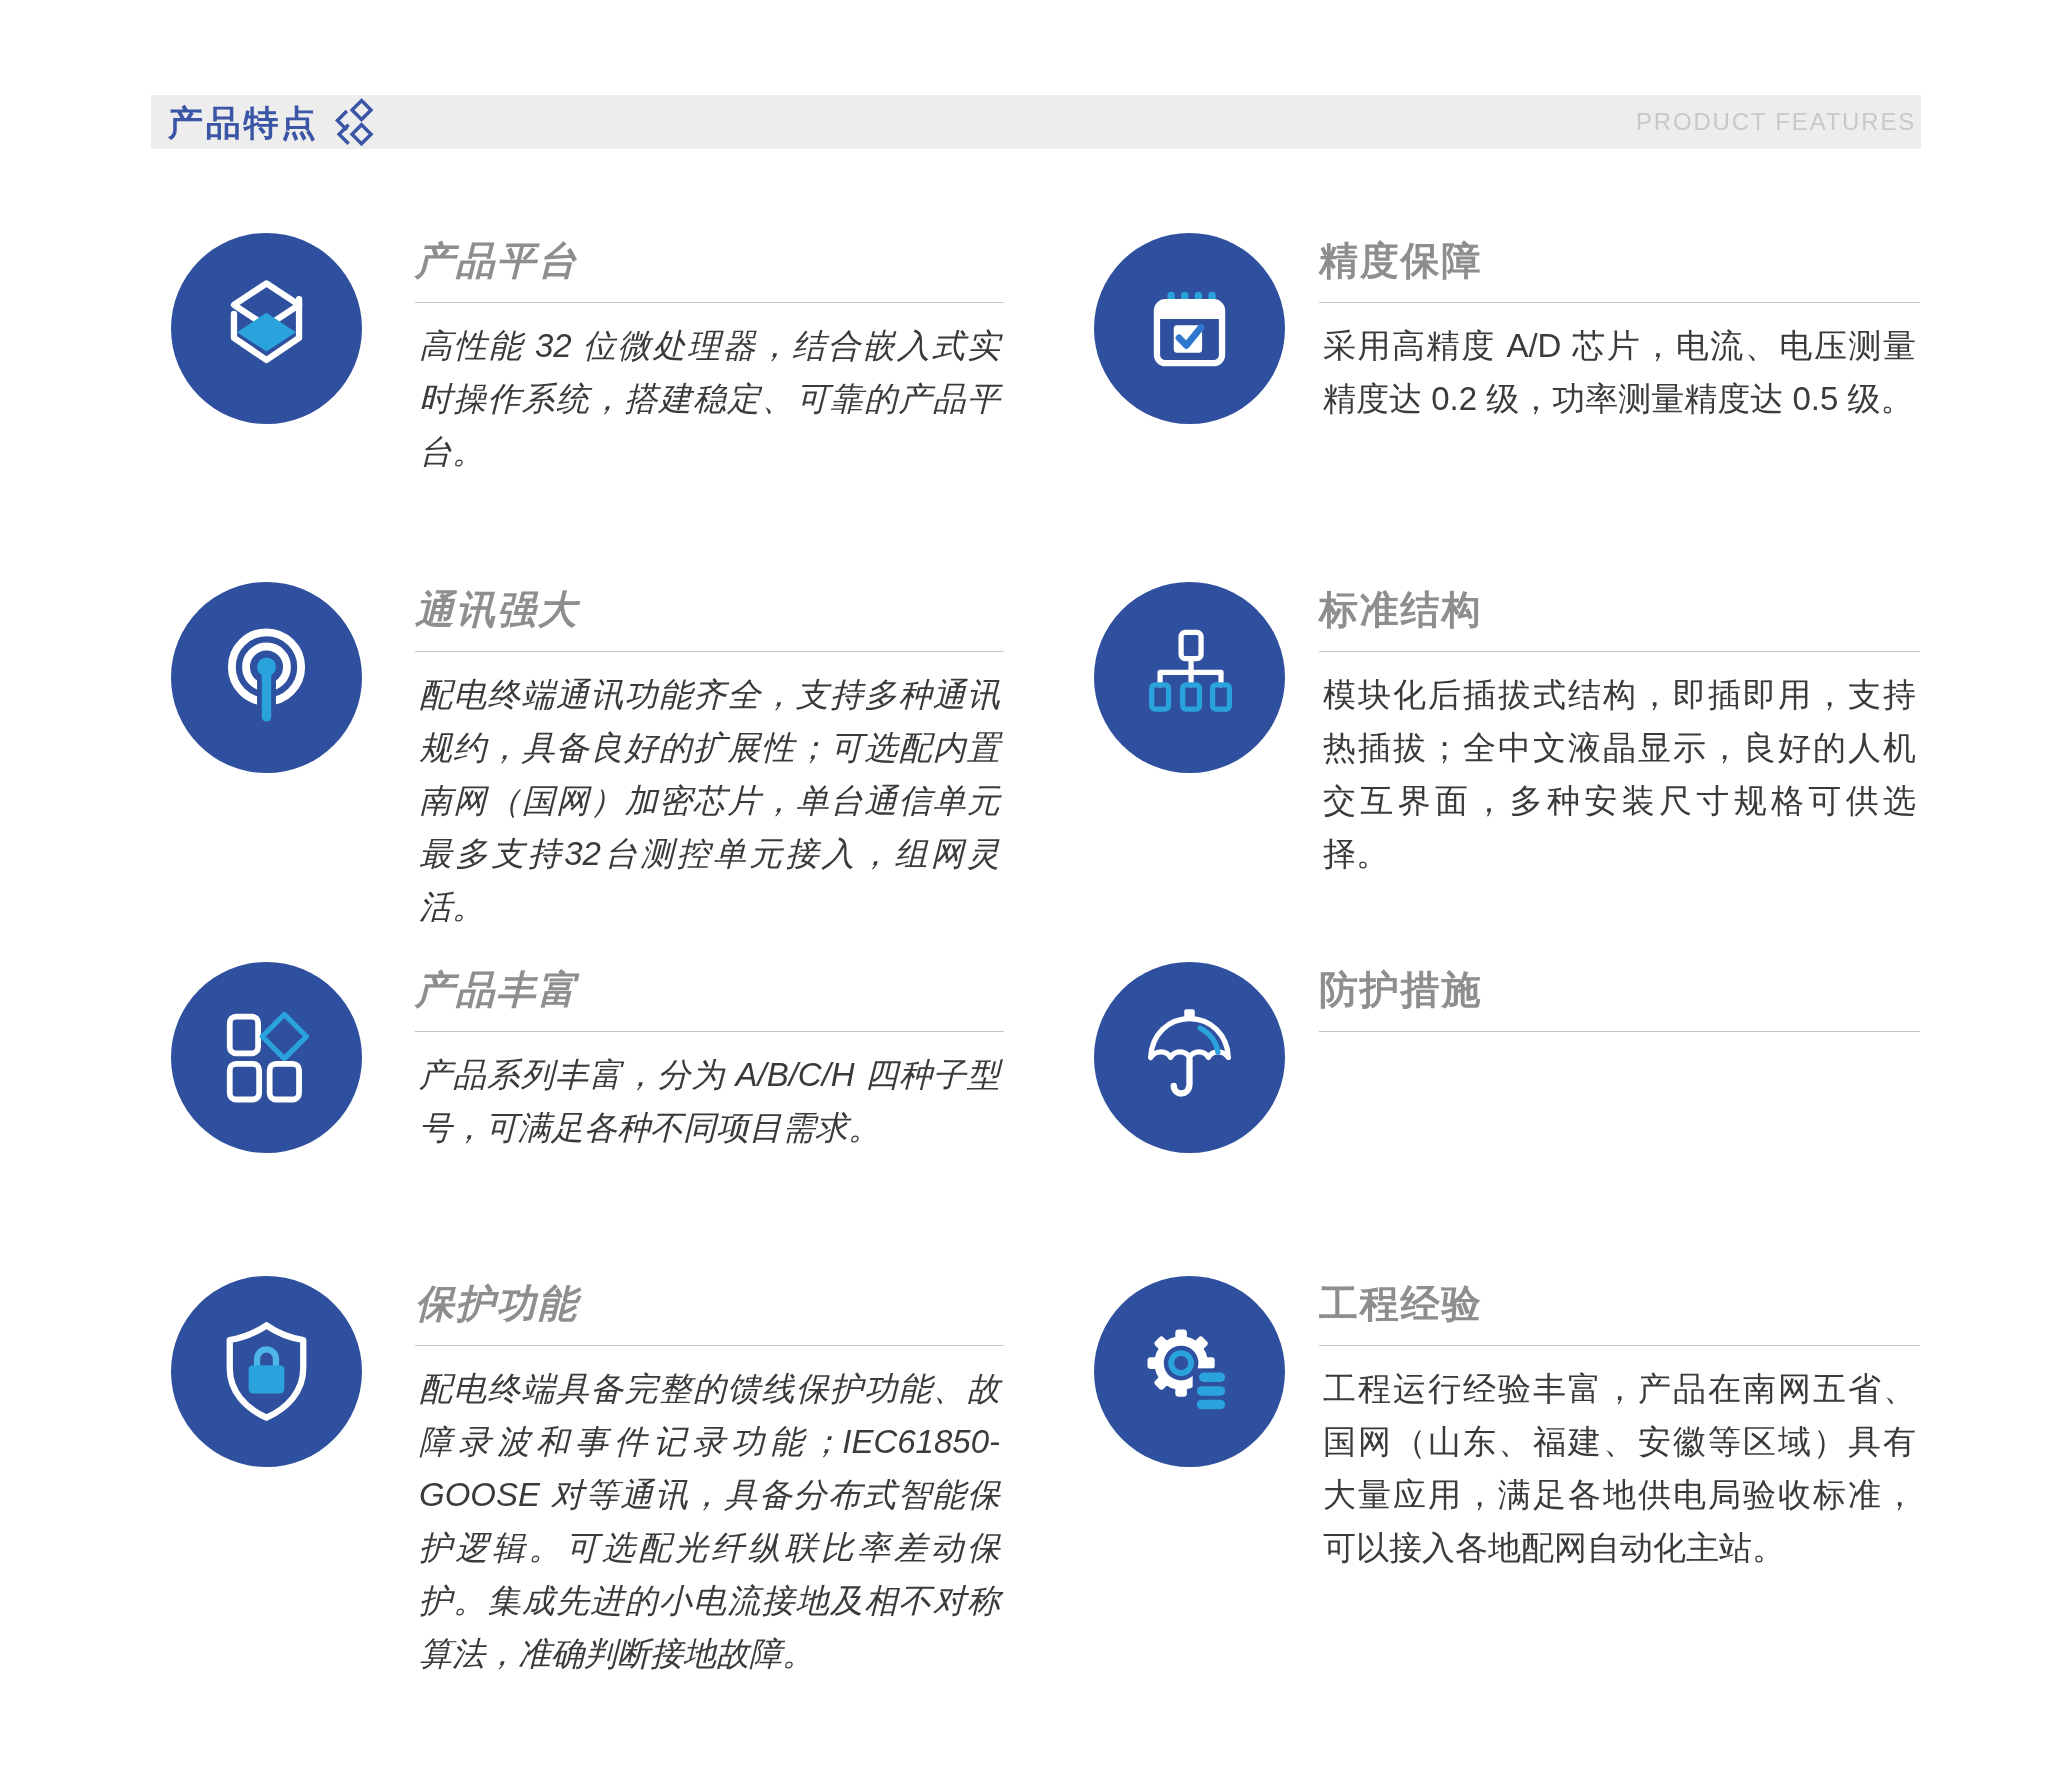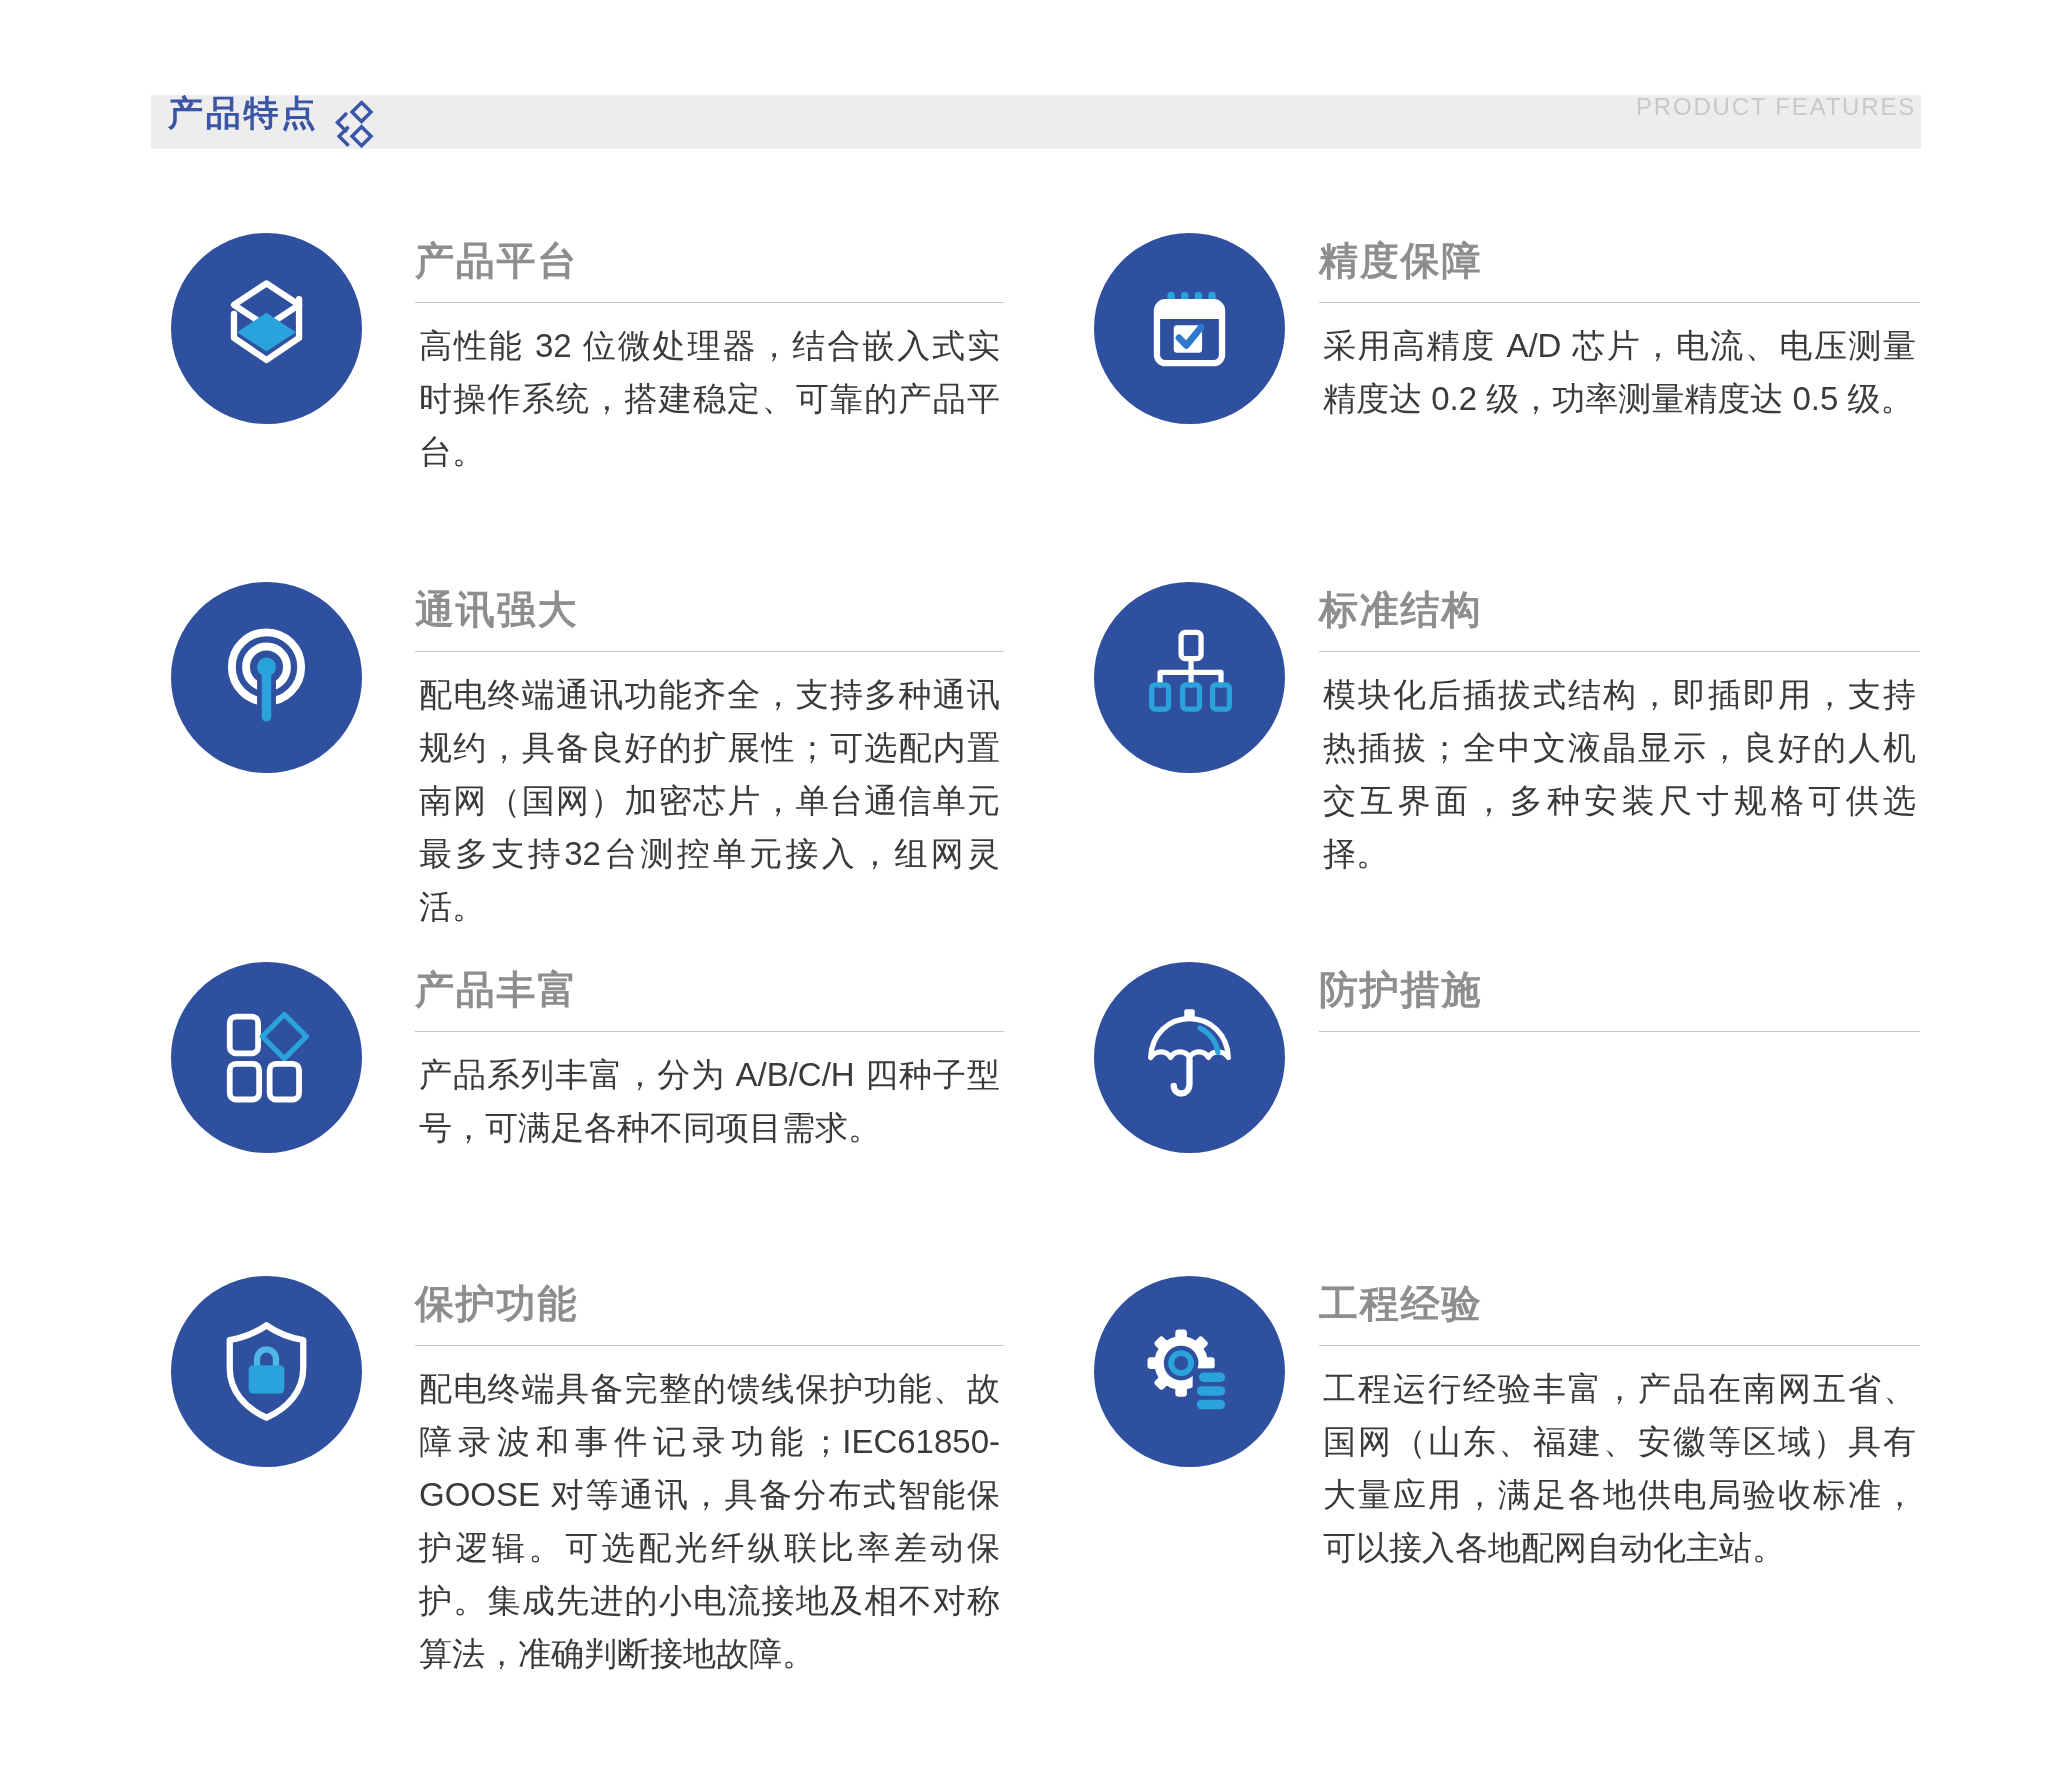--- a/index.html
+++ b/index.html
@@ -1,38 +1,38 @@
 <!DOCTYPE html>
 <html style="font-size:14.3px"><head>
 <meta charset="utf-8">
 <style>
   html,body{margin:0;padding:0;background:#ffffff;}
   body{width:2064px;height:1787px;position:relative;overflow:hidden;
        font-family:"Liberation Sans","DejaVu Sans",sans-serif;}
 
   
   .header-bar{position:absolute;left:151px;top:95px;width:1770px;height:54px;
-              background:#EDEDED;display:flex;align-items:flex-start;}
+              background:#EDEDED;display:flex;align-items:center;}
   .header-title{font-size:35px;font-weight:bold;color:#3A55A5;letter-spacing:2.7px;
                 margin-left:17px;line-height:1;}
   .brand-mark{margin-left:14.3px;margin-top:5.3px;}
   .header-spacer{flex:1;}
   .header-subtitle{font-size:24px;color:#C8C8C8;letter-spacing:1.8px;margin-right:5px;line-height:1;}
 
   
   .feature{position:absolute;}
   .r1{top:233px}.r2{top:582px}.r3{top:962px}.r4{top:1276px}
   .colL{left:171px}.colR{left:1094px}
 
   .circle{width:191px;height:191px;border-radius:50%;background:#2E509E;
           display:flex;align-items:center;justify-content:center;}
   .circle svg{width:105px;height:105px;}
 
   .txt{position:absolute;top:0;}
-  .colL .txt{left:244px;width:589px;}
+  .colL .txt{left:244px;width:589px;font-style:italic;}
   .colR .txt{left:225px;width:601px;}
 
   .txt h3{margin:7.1px 0 0;font-size:39px;line-height:41px;font-weight:bold;
           color:#8E8E8E;letter-spacing:1.8px;}
   .hr{height:1.8px;background:#C6C6C6;margin-top:20.5px;}
   .txt p{margin:16px 4px 0;font-size:33px;line-height:53px;color:#3A3A3A;
          text-align:justify;}
 </style>
 </head>
 <body>

